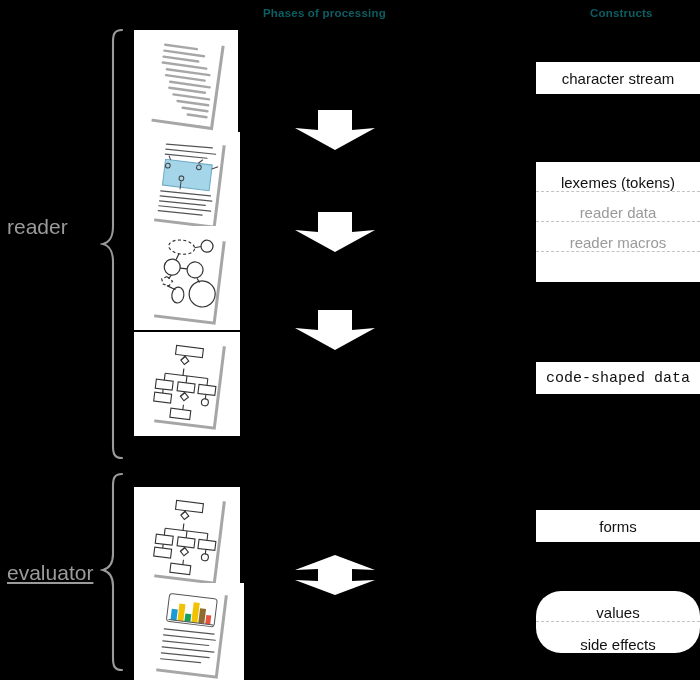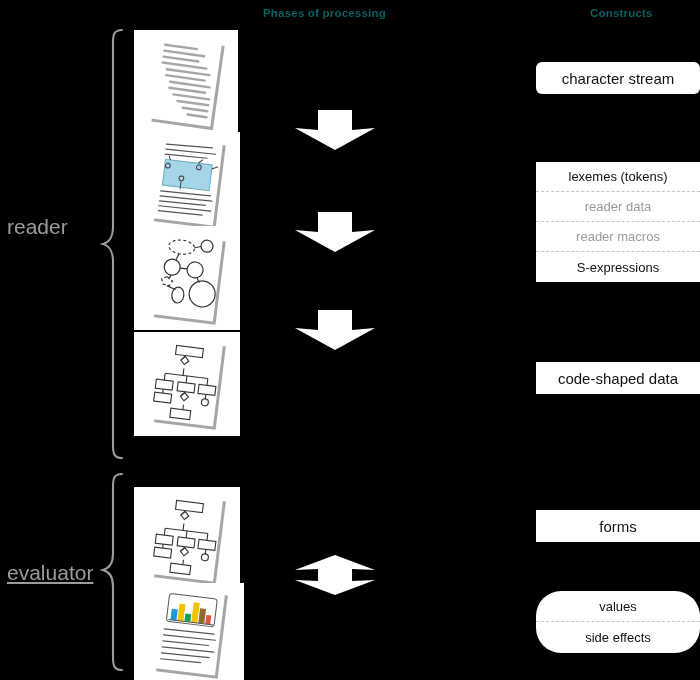--- a/index.html
+++ b/index.html
@@ -75,23 +75,23 @@
   .cbox-group {
     position: absolute;
     left: 536px;
     width: 164px;
     background: #ffffff;
     box-sizing: border-box;
   }
   .cbox-row {
     height: 30px;
     display: flex;
-    align-items: center;
+    align-items: flex-end;
     justify-content: center;
-    font-size: 13px;
+    font-size: 15px;
     color: #111111;
     box-sizing: border-box;
   }
   .cbox-row.dim { color: #9a9a9a; }
   .cbox-row.sep-below {
     border-bottom: 1px dashed #c3c3c3;
   }
 </style>
 </head>
 <body>
@@ -272,40 +272,37 @@
   <svg class="arrow" style="left:293px; top:210px;" width="84" height="44" viewBox="0 0 84 44">
     <path d="M25 2 L59 2 L59 22 L82 20 L42 42 L2 20 L25 22 Z" fill="#ffffff"></path>
   </svg>
   <svg class="arrow" style="left:293px; top:308px;" width="84" height="44" viewBox="0 0 84 44">
     <path d="M25 2 L59 2 L59 22 L82 20 L42 42 L2 20 L25 22 Z" fill="#ffffff"></path>
   </svg>
   <svg class="arrow" style="left:293px; top:553px;" width="84" height="44" viewBox="0 0 84 44">
     <path d="M42 2 L82 17 L59 16 L59 28 L82 27 L42 42 L2 27 L25 28 L25 16 L2 17 Z" fill="#ffffff"></path>
   </svg>
 
-  <div class="cbox" style="top:62px; height:32px;border-radius:6px;">
+  <div class="cbox" style="top:62px; height:32px;">
     <span>character stream</span>
   </div>
 
   <div class="cbox-group" style="top:162px; height:120px;">
     <div class="cbox-row sep-below">
       <span>lexemes (tokens)</span>
     </div>
     <div class="cbox-row dim sep-below">
       <span>reader data</span>
     </div>
     <div class="cbox-row dim sep-below">
       <span>reader macros</span>
     </div>
-    <div class="cbox-row">
-      <span>S-expressions</span>
-    </div>
-  </div>
-
-  <div class="cbox" style="top:362px; height:32px;">
+  </div>
+
+  <div class="cbox" style="top:362px; height:32px;font-family:Liberation Mono, monospace;">
     <span>code-shaped data</span>
   </div>
 
   <div class="cbox" style="top:510px; height:32px;">
     <span>forms</span>
   </div>
 
   <div class="cbox-group" style="top:591px; height:62px;border-radius:25px;">
     <div class="cbox-row sep-below" style="height:31px;">
       <span>values</span>

